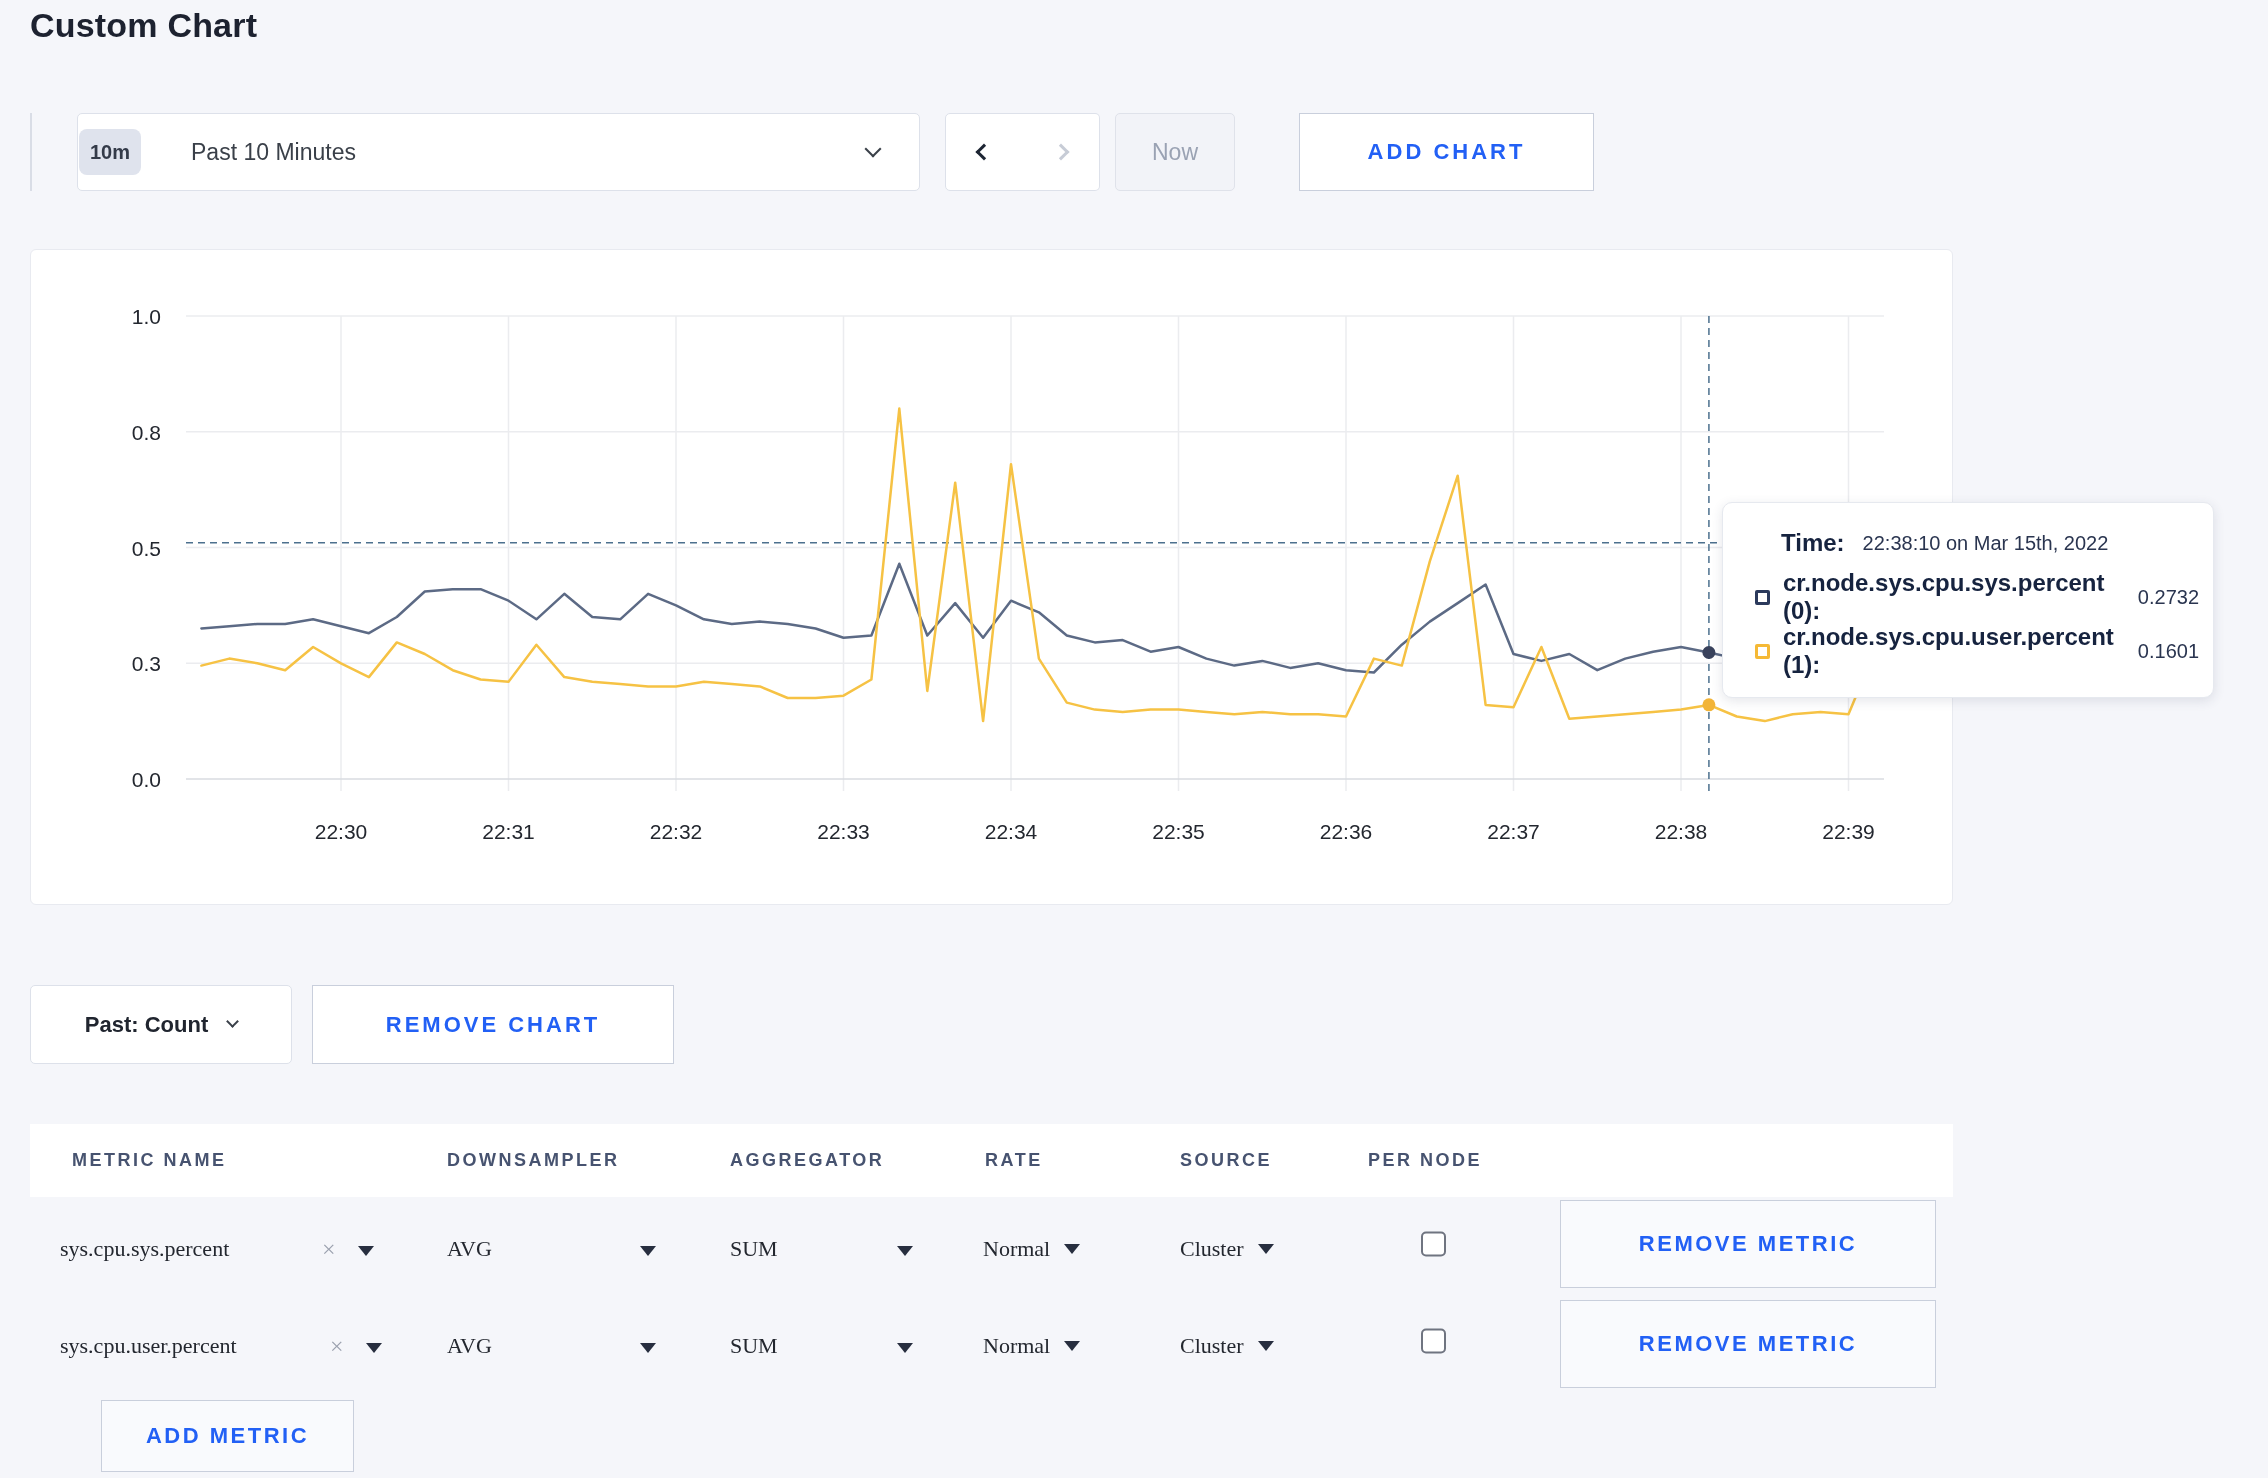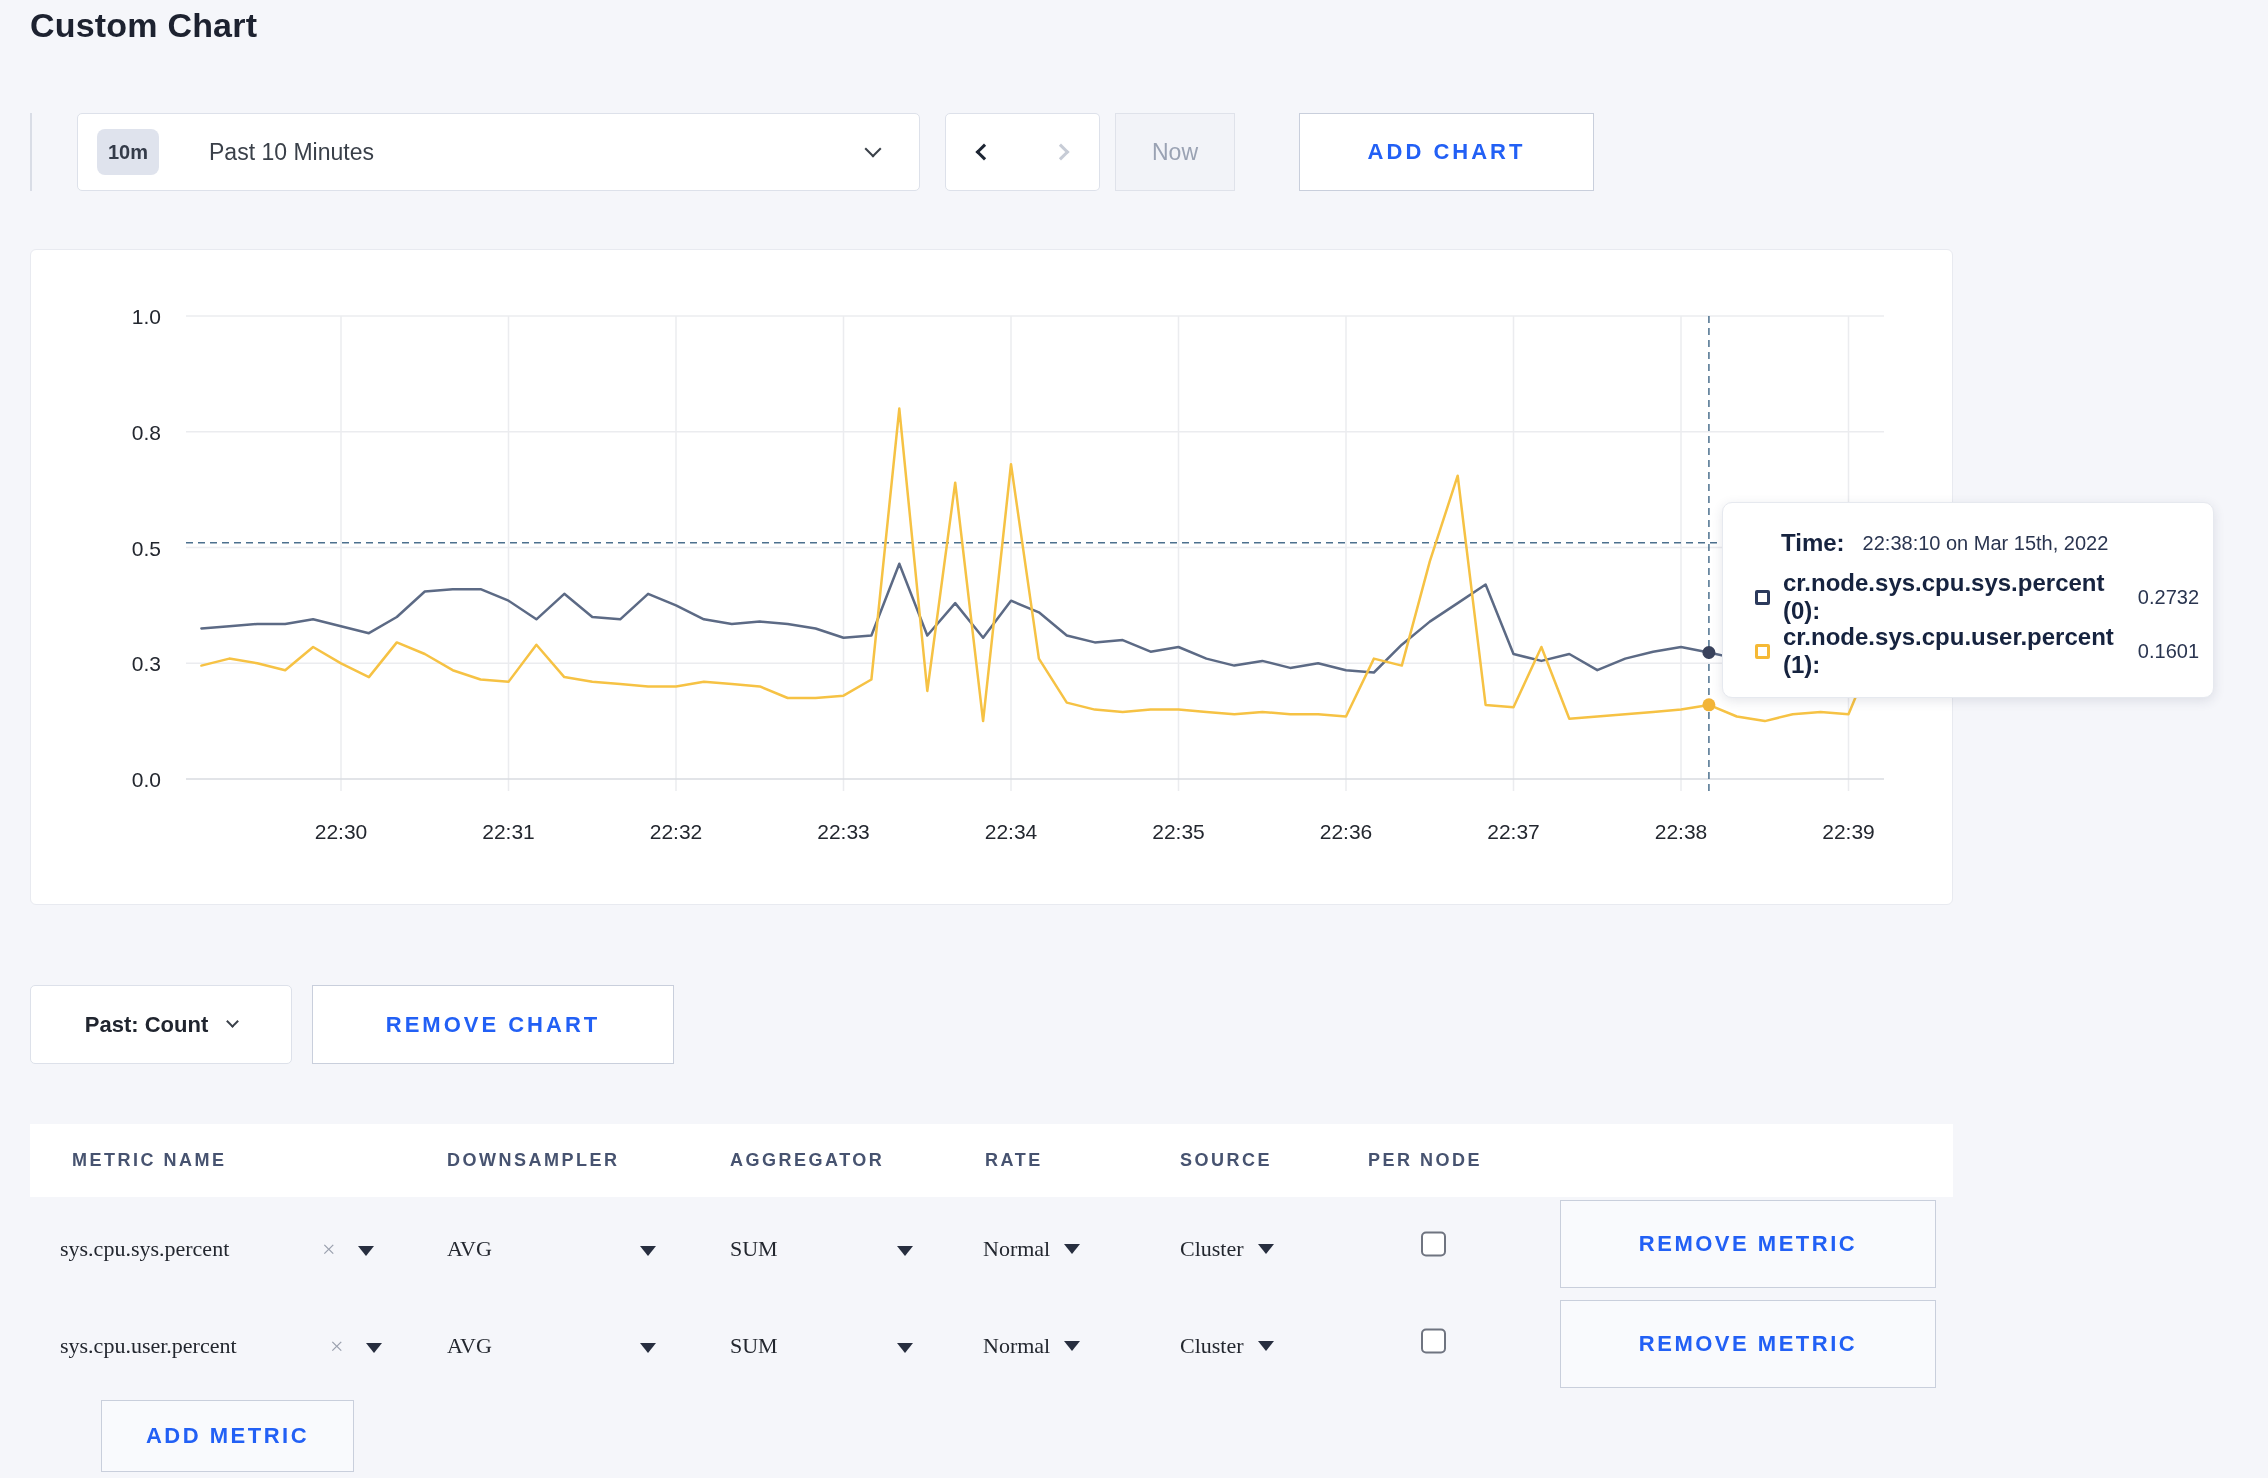--- a/index.html
+++ b/index.html
@@ -5,31 +5,31 @@
   * { margin:0; padding:0; box-sizing:border-box; }
   html,body { background:#F5F6FA; }
   body { font-family:"Liberation Sans", sans-serif; }
   .page { position:relative; width:2268px; height:1478px; background:#F5F6FA; overflow:hidden; }
 
   .page-title { position:absolute; left:30px; top:6px; font-size:34px; font-weight:700; color:#1D2230; letter-spacing:.2px; }
 
   
   .toolbar-divider { position:absolute; left:30px; top:113px; width:2px; height:78px; background:#D9DDE6; }
   .time-dropdown { position:absolute; left:77px; top:113px; width:843px; height:78px; background:#FFFFFF; border:1px solid #DDE1EA; border-radius:5px; display:flex; align-items:center; cursor:pointer; }
-  .time-badge { margin-left:19px; width:62px; height:46px; background:#DFE3ED; border-radius:8px; display:flex; align-items:center; justify-content:center; font-size:20px; font-weight:700; color:#343B49; }
+  .time-badge { margin-left:1px; width:62px; height:46px; background:#DFE3ED; border-radius:8px; display:flex; align-items:center; justify-content:center; font-size:20px; font-weight:700; color:#343B49; }
   .time-label { margin-left:50px; font-size:23px; color:#3A4049; }
   .chev { display:inline-block; width:12px; height:12px; border-right:2.5px solid #3A4049; border-bottom:2.5px solid #3A4049; }
   .chev.down { transform:rotate(45deg); margin-top:-6px; }
   .chev.left { transform:rotate(135deg); border-width:3.5px; border-color:#1D2533; }
   .chev.right { transform:rotate(-45deg); border-width:3.5px; border-color:#C7CCD6; }
   .dd-chev { margin-left:auto; margin-right:40px; }
   .nav-btn { position:absolute; top:113px; width:78px; height:78px; background:#FFFFFF; border:1px solid #DDE1EA; display:flex; align-items:center; justify-content:center; cursor:pointer; }
   .nav-prev { left:945px; border-radius:5px 0 0 5px; }
   .nav-next { left:1022px; border-radius:0 5px 5px 0; border-left:none; }
-  .now-btn { position:absolute; left:1115px; top:113px; width:120px; height:78px; background:#F2F3F8; border:1px solid #DFE2EA; border-radius:0; display:flex; align-items:center; justify-content:center; font-size:23px; color:#9AA2B3; cursor:pointer; }
+  .now-btn { position:absolute; left:1115px; top:113px; width:120px; height:78px; background:#F2F3F8; border:1px solid #DFE2EA; border-radius:5px; display:flex; align-items:center; justify-content:center; font-size:23px; color:#9AA2B3; cursor:pointer; }
   .btn-blue { background:#F9FAFD; border:1px solid #C9CFDC; border-radius:0; color:#2260F5; font-weight:700; letter-spacing:3px; display:flex; align-items:center; justify-content:center; cursor:pointer; }
   .add-chart-btn { position:absolute; left:1299px; top:113px; width:295px; height:78px; font-size:22px; background:#FFFFFF; }
 
   
   .chart-card { position:absolute; left:30px; top:249px; width:1923px; height:656px; background:#FFFFFF; border:1px solid #E8EAF0; border-radius:6px; }
   .chart-card svg { display:block; }
   .axis-label { font-size:21px; fill:#23272F; font-family:"Liberation Sans", sans-serif; }
 
   
   .tooltip { position:absolute; left:1722px; top:502px; width:492px; height:196px; background:#FFFFFF; border:1px solid #E6E9EF; border-radius:10px; box-shadow:0 3px 12px rgba(40,50,80,.12); z-index:5; }

